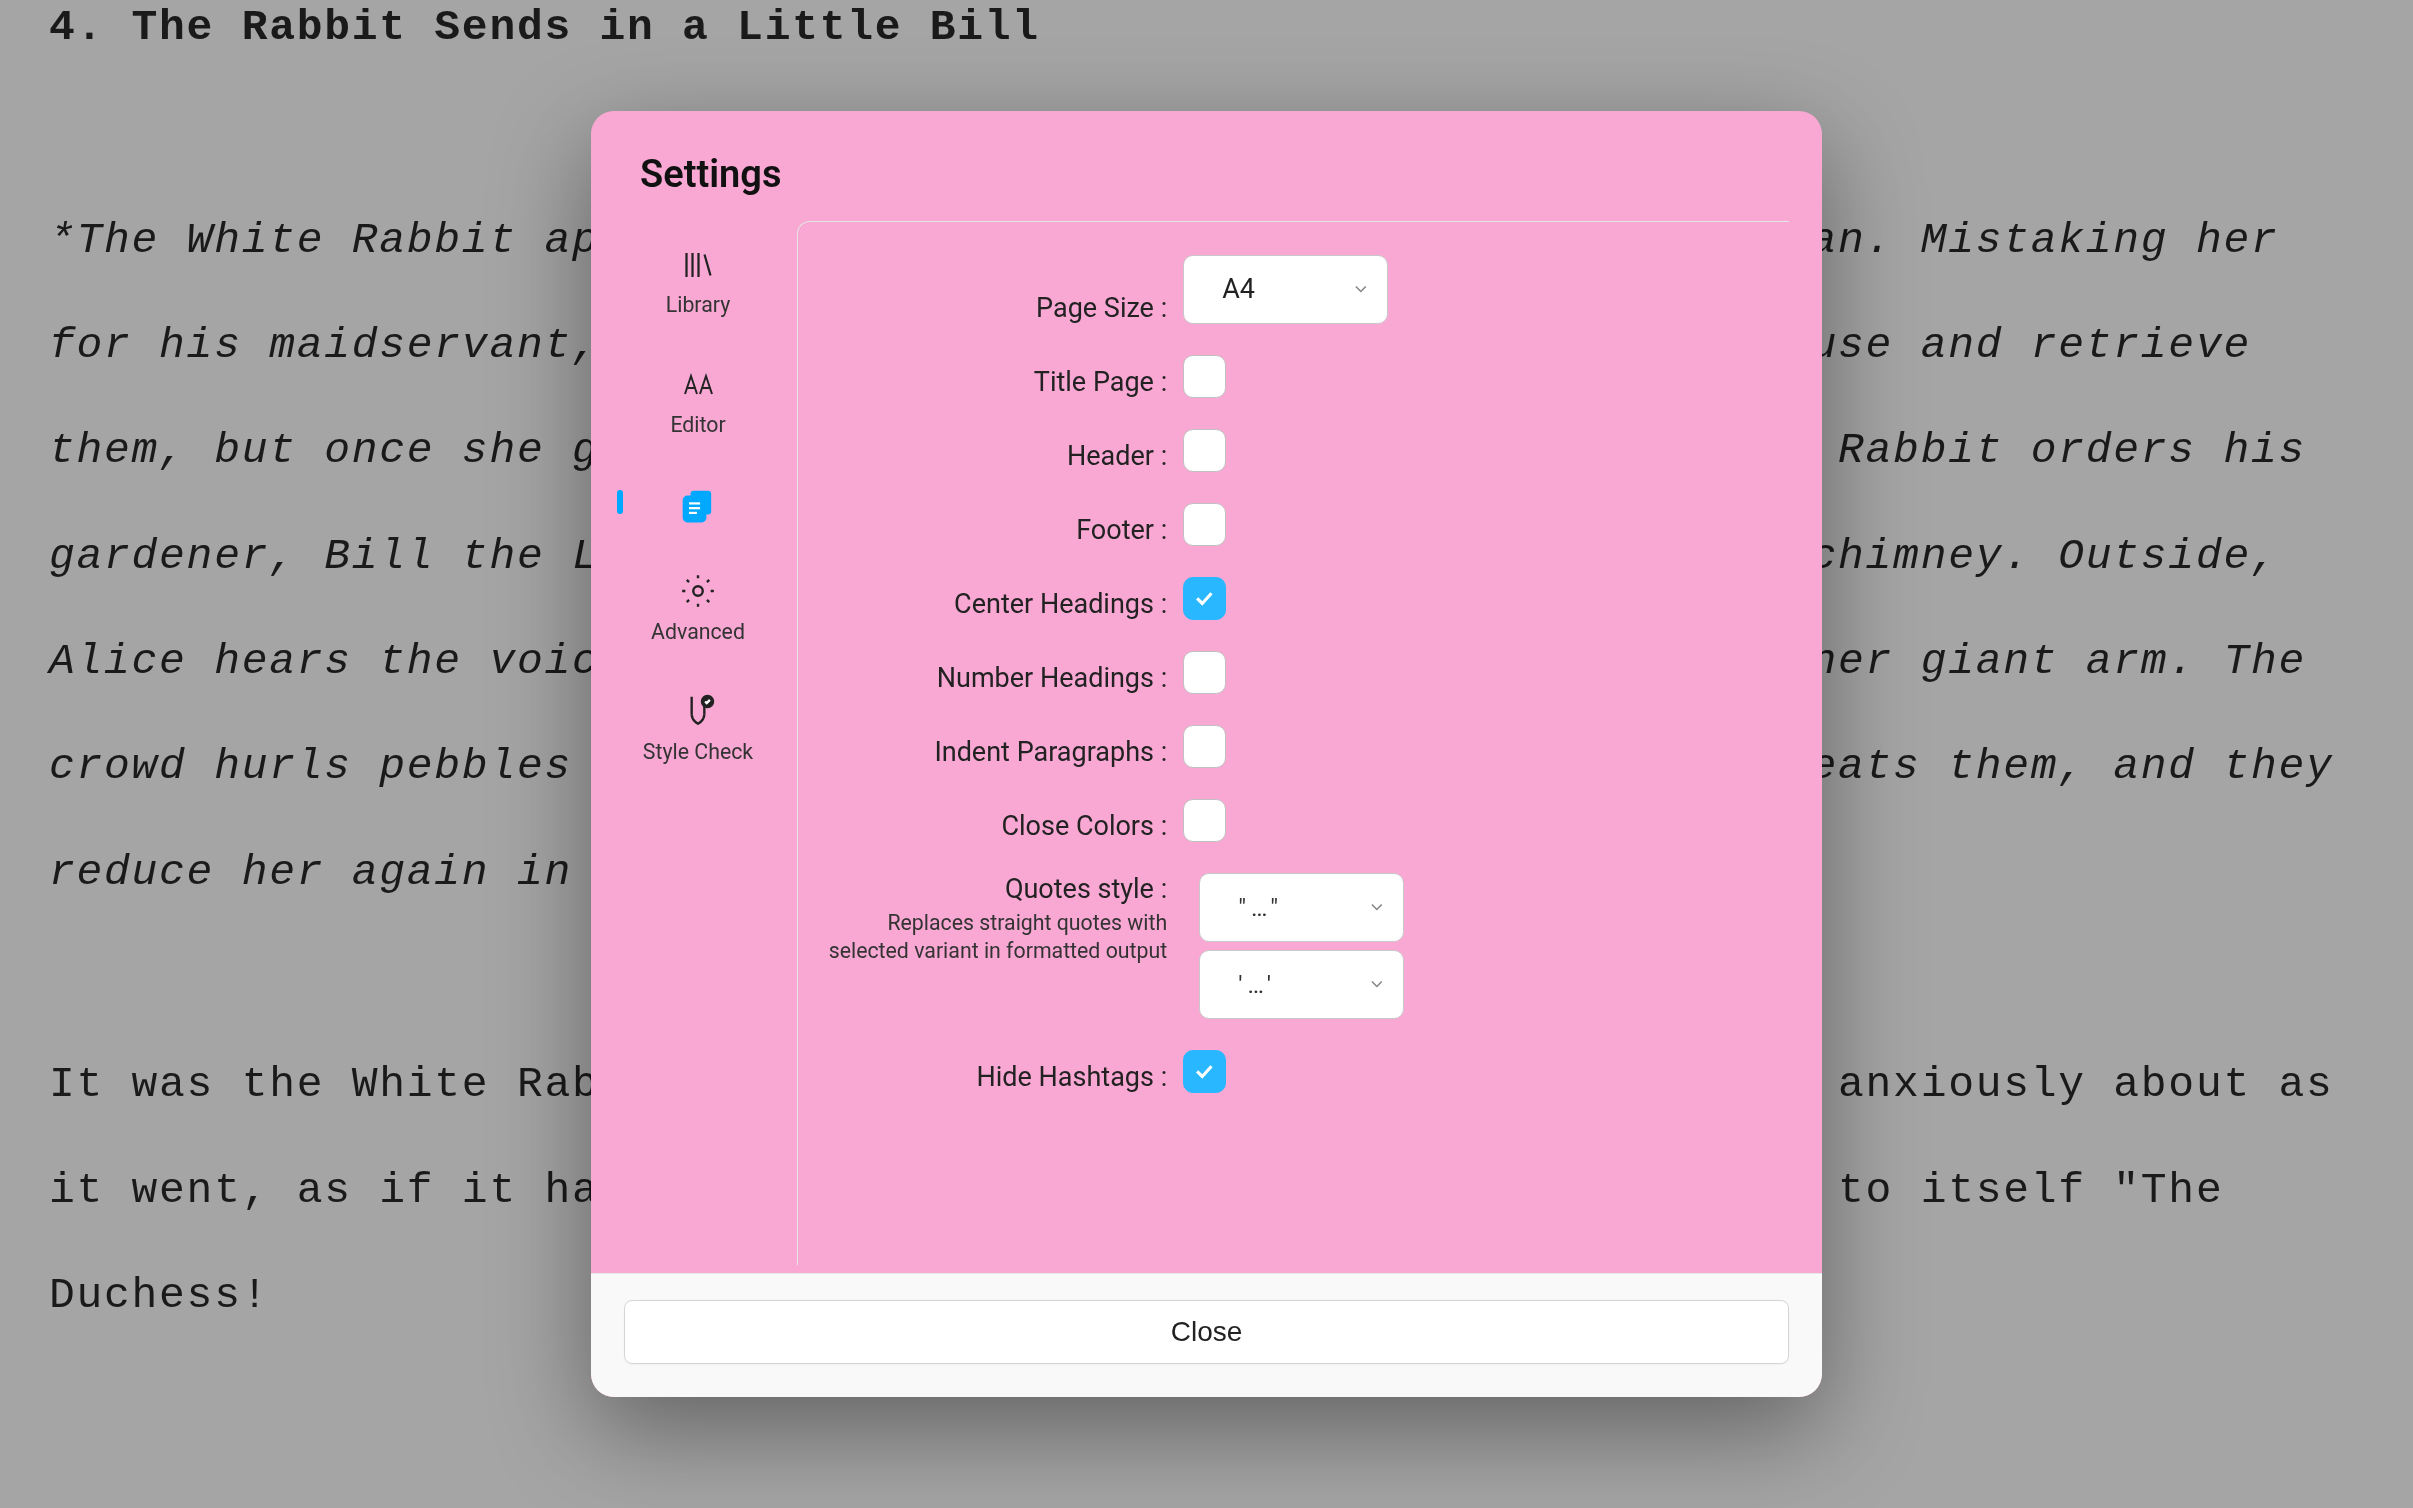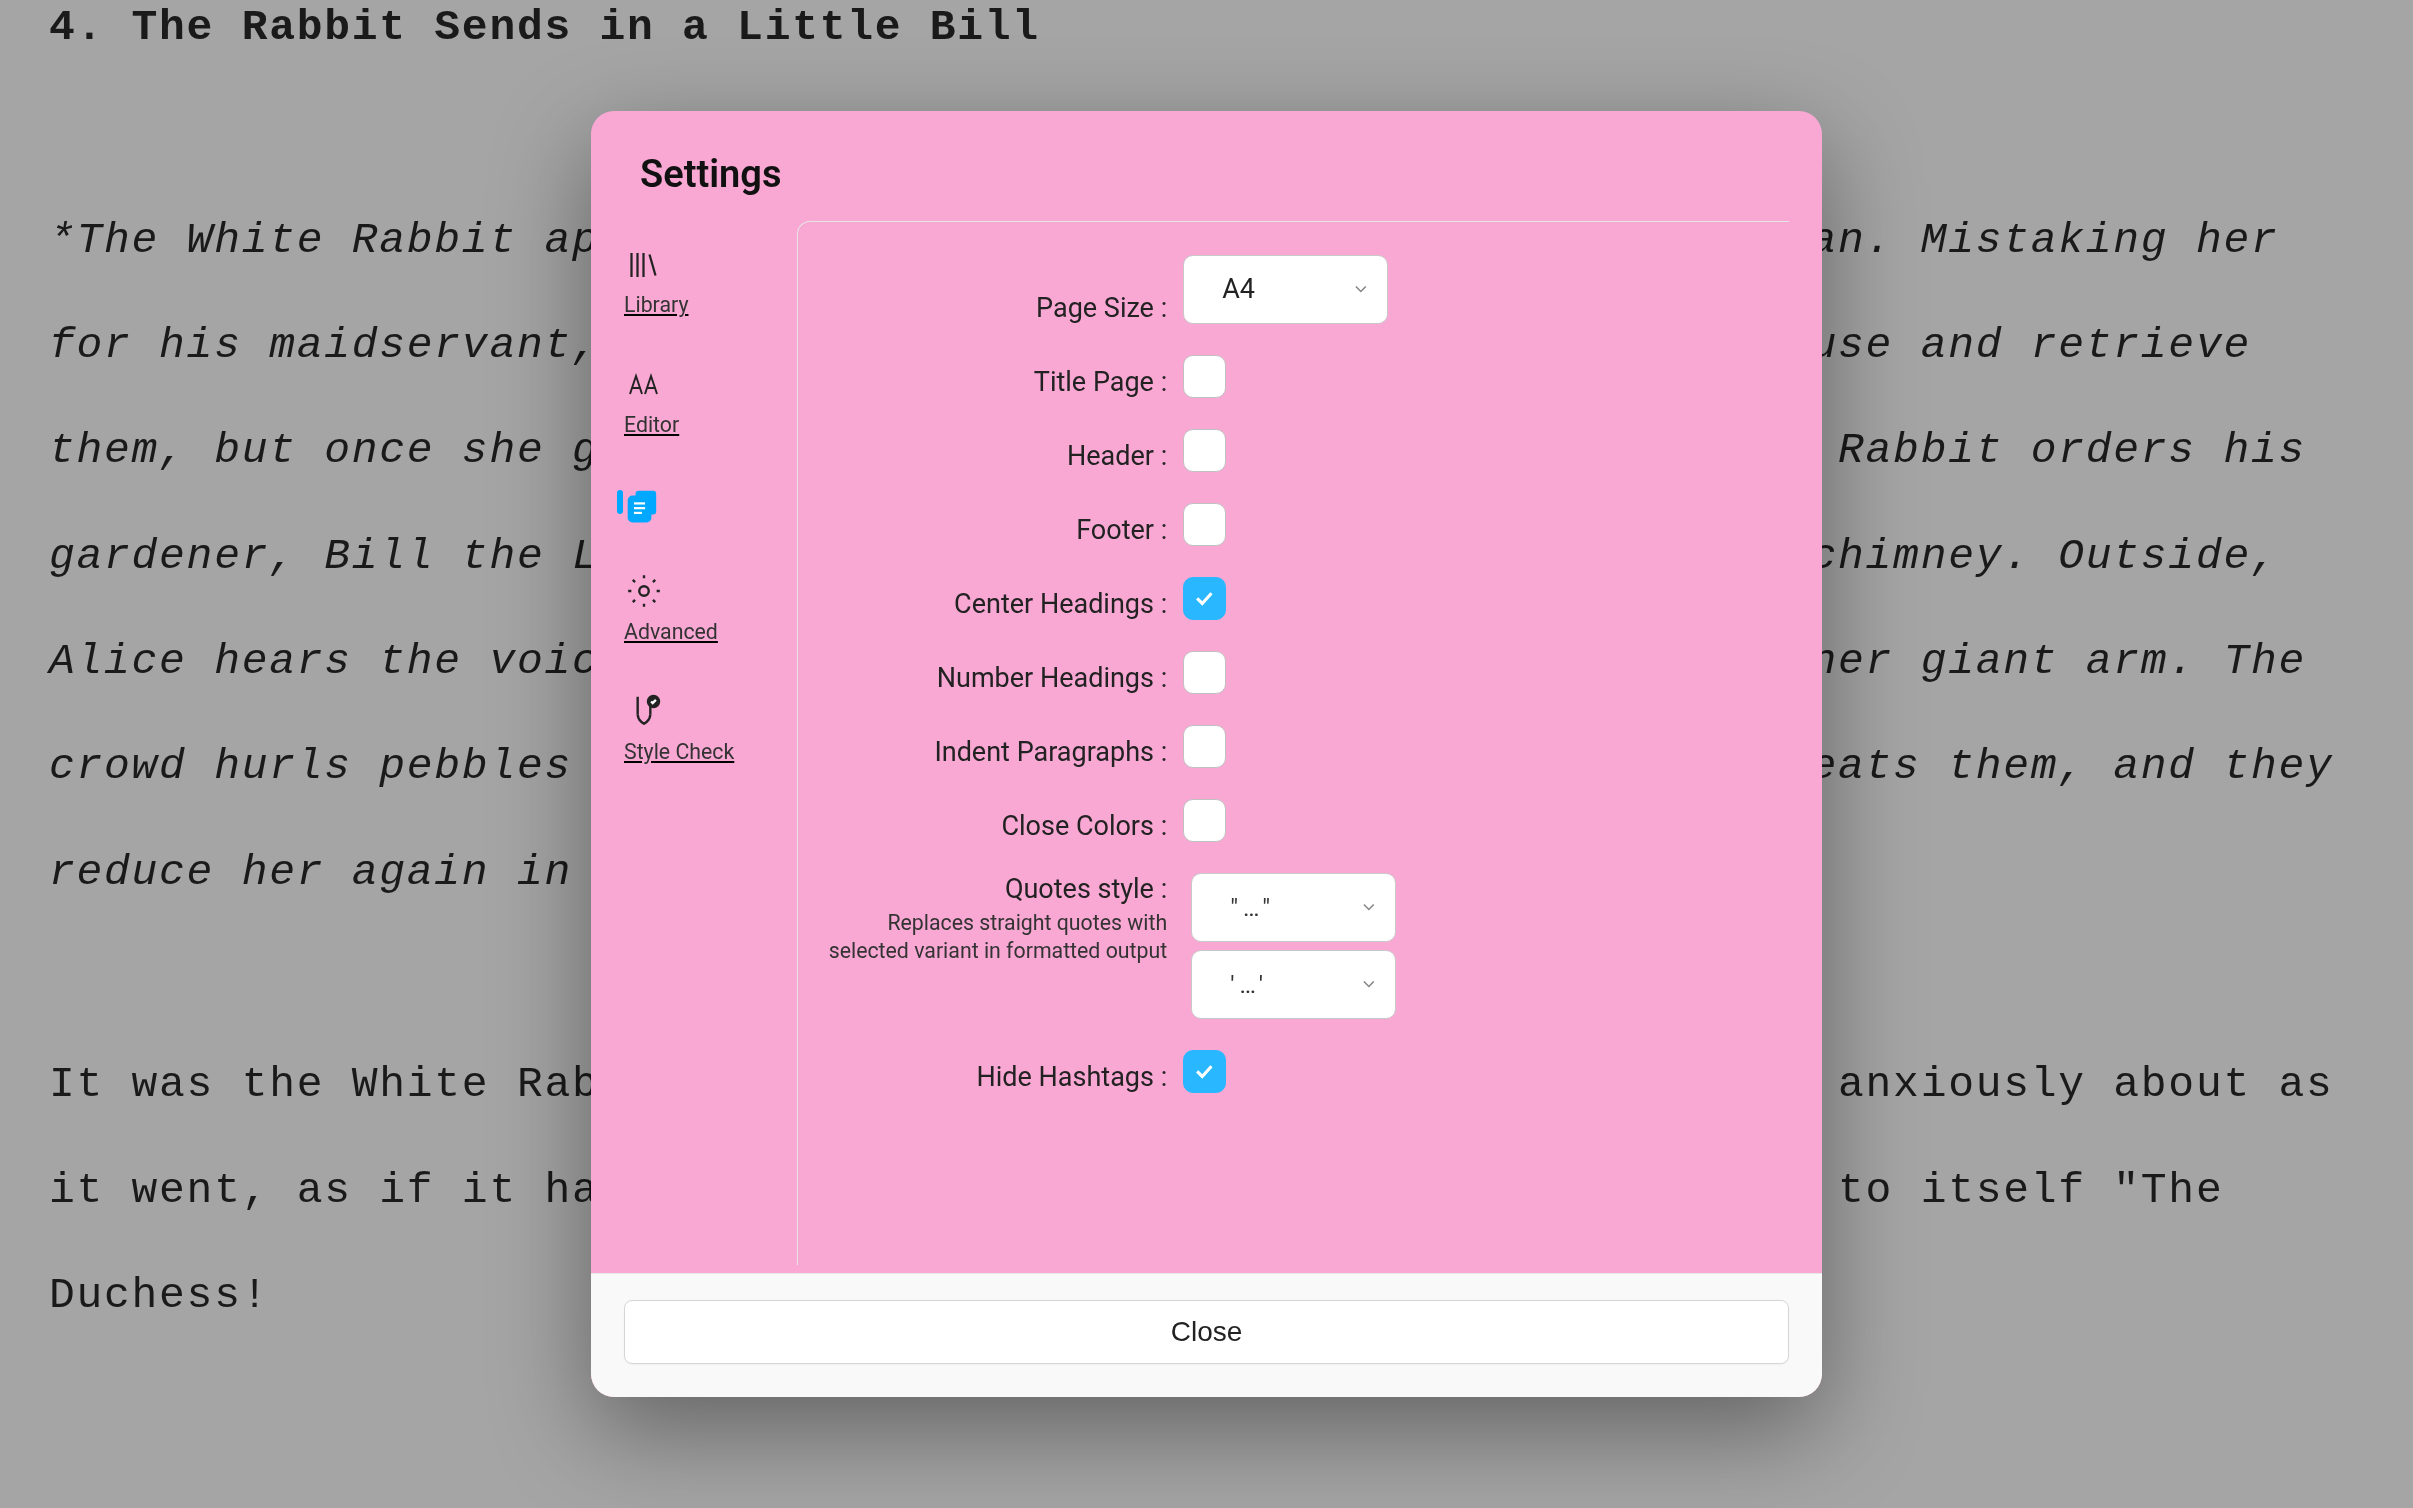--- a/index.html
+++ b/index.html
@@ -75,27 +75,26 @@
     width: 148px;
     display: flex;
     flex-direction: column;
     gap: 38px;
     padding-top: 19.7px;
     align-items: center;
   }
   .sidebar-item {
     display: flex;
     flex-direction: column;
-    align-items: flex-start;
+    align-items: center;
     gap: 8.2px;
     cursor: pointer;
     position: relative;
     width: 100%;
     padding: 4.9px 0;
-    text-decoration: underline;
   }
   .sidebar-item.active::before {
     content: "";
     position: absolute;
     left: -6.6px;
     top: 20%;
     height: 50%;
     width: 5.7px;
     background: #00a8ff;
     border-radius: 3.3px;
@@ -190,21 +189,21 @@
   .checkbox.checked svg {
     display: block;
   }
   .checkbox svg {
     display: none;
     width: 24.6px;
     height: 24.6px;
   }
   .quotes-group {
     display: flex;
-    gap: 24px;
+    gap: 32px;
     align-items: flex-start;
   }
   .quotes-labels {
     flex: 0 0 345px;
     text-align: right;
     display: flex;
     flex-direction: column;
     gap: 4.9px;
   }
   .quotes-selects {

